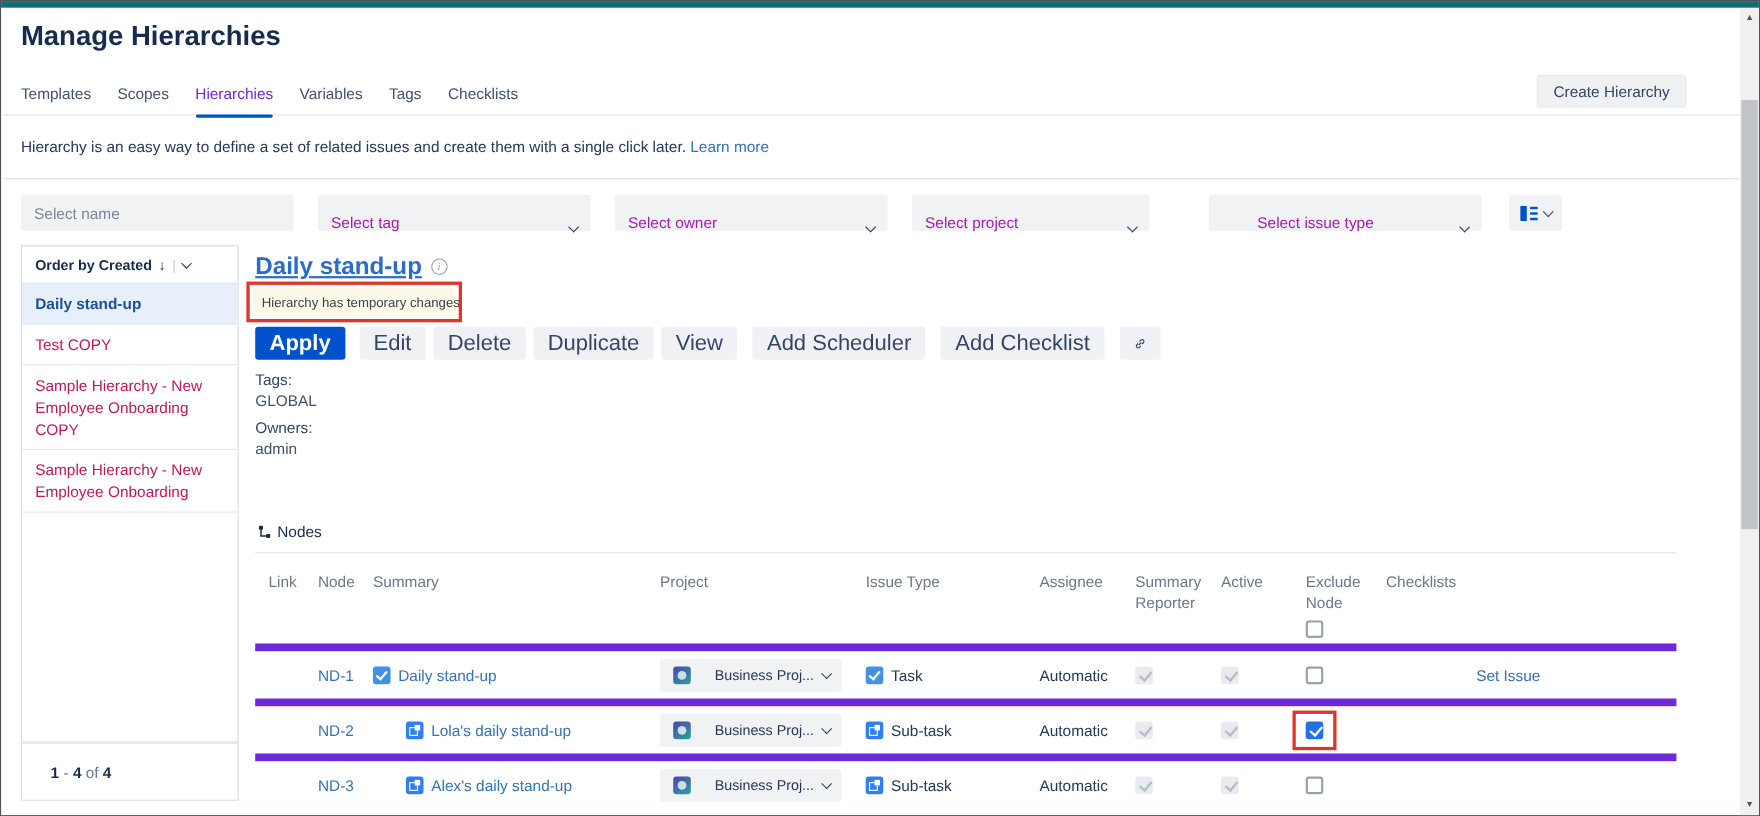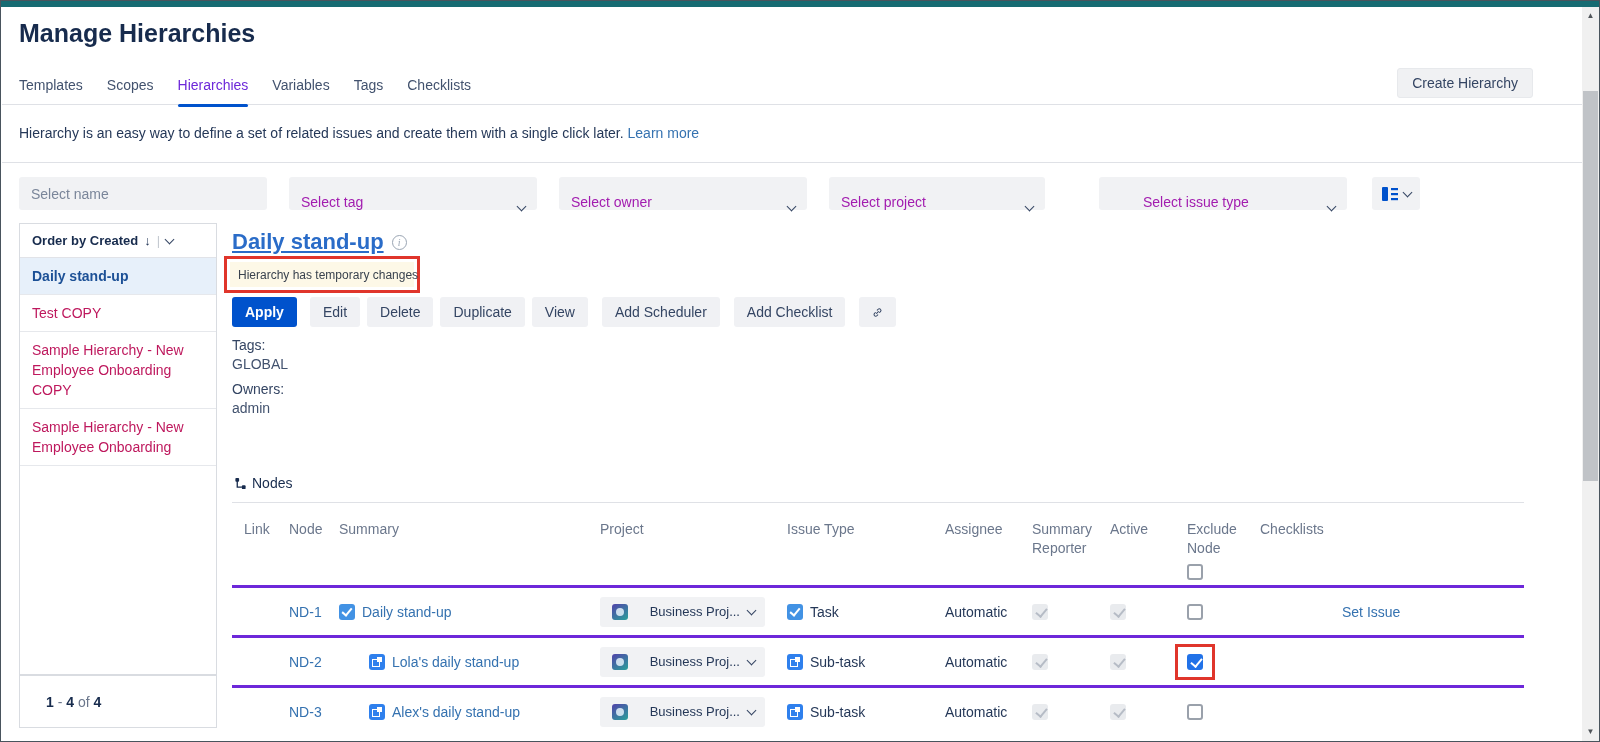--- a/index.html
+++ b/index.html
@@ -55,39 +55,39 @@
   .detail { position:absolute; left:230px; top:0; width:1300px; height:736px; }
   .h2-row { position:absolute; left:0; top:222px; display:flex; align-items:center; gap:8px; }
   .h2-title { font-size:22px; font-weight:bold; color:#2a6cc8; text-decoration:underline; cursor:pointer; }
   .info-icon { width:15px; height:15px; border:1.5px solid #9aa5b3; border-radius:50%; color:#9aa5b3; font-size:10px; display:flex; align-items:center; justify-content:center; font-style:italic; font-family:"Liberation Serif",serif; }
 
   .annot { border:3px solid #e0352b; }
   .tooltip-annot { position:absolute; left:-8px; top:249px; width:196px; height:37px; padding:3px; background:#fff; z-index:6; }
   .tooltip { background:#fdf8e7; height:100%; display:flex; align-items:center; padding:12px 8px; font-size:12px; color:#39424e; white-space:nowrap; }
 
   .actions { position:absolute; left:0; top:290px; display:flex; align-items:center; }
-  .btn { height:30px; padding:0 13px; border:none; border-radius:3px; background:#f0f1f4; color:#344563; font-size:14px; font-family:"Liberation Sans",sans-serif; margin-right:7px; cursor:pointer; }
+  .btn { height:30px; padding:0 13px; border:none; border-radius:3px; background:#f0f1f4; color:#344563; font-size:20px; font-family:"Liberation Sans",sans-serif; margin-right:7px; cursor:pointer; }
   .btn.primary { background:#0052cc; color:#fff; font-weight:bold; margin-right:13px; }
   .btn.spaced { margin-left:7px; }
   .btn.icon-only { width:37px; display:flex; align-items:center; justify-content:center; }
 
   .meta { position:absolute; left:0; top:330px; font-size:14px; color:#344563; }
   .meta .lbl { margin-bottom:3px; }
   .meta .val { margin-bottom:9px; color:#42526e; }
 
   .nodes-title { position:absolute; left:2px; top:468px; display:flex; align-items:center; gap:5px; font-size:14px; font-weight:normal; color:#172b4d; }
   .nodes-divider { position:absolute; left:0; right:8px; top:495px; height:1px; background:#dfe1e6; }
 
   .tgrid { display:grid; grid-template-columns:45px 50px 261px 187px 158px 87px 78px 77px 73px 1fr; padding-left:12px; }
   .thead { position:absolute; left:0; right:8px; top:505px; }
   .thead .th { font-size:14px; color:#6b778c; line-height:19px; padding-top:8px; }
   .th .hd-cb { margin-top:6px; }
 
   .rows { position:absolute; left:0; right:8px; top:578px; }
-  .trow { height:50px; border-top:3px solid #6d28d9; align-items:center; }
+  .trow { height:50px; border-top:7px solid #6d28d9; align-items:center; }
   .cell { font-size:14px; color:#253858; display:flex; align-items:center; }
   .node-key { color:#3572b0; cursor:pointer; }
   .sum-link { color:#3572b0; text-decoration:none; margin-left:7px; cursor:pointer; white-space:nowrap; }
   .sum.child { padding-left:30px; }
 
   .proj-pill { height:30px; width:165px; background:#f1f2f4; border:none; border-radius:3px; display:flex; align-items:center; padding:0 10px 0 12px; gap:8px; font-size:13px; color:#253858; cursor:pointer; font-family:"Liberation Sans",sans-serif; }
   .proj-pill .txt { flex:1; text-align:right; white-space:nowrap; overflow:hidden; }
   .proj-avatar { width:16px; height:16px; border-radius:3px; background:linear-gradient(145deg,#5243aa 0%,#2aa19a 100%); position:relative; flex:none; }
   .proj-avatar::after { content:""; position:absolute; inset:4px; border-radius:50%; background:rgba(220,235,245,.9); }
 

